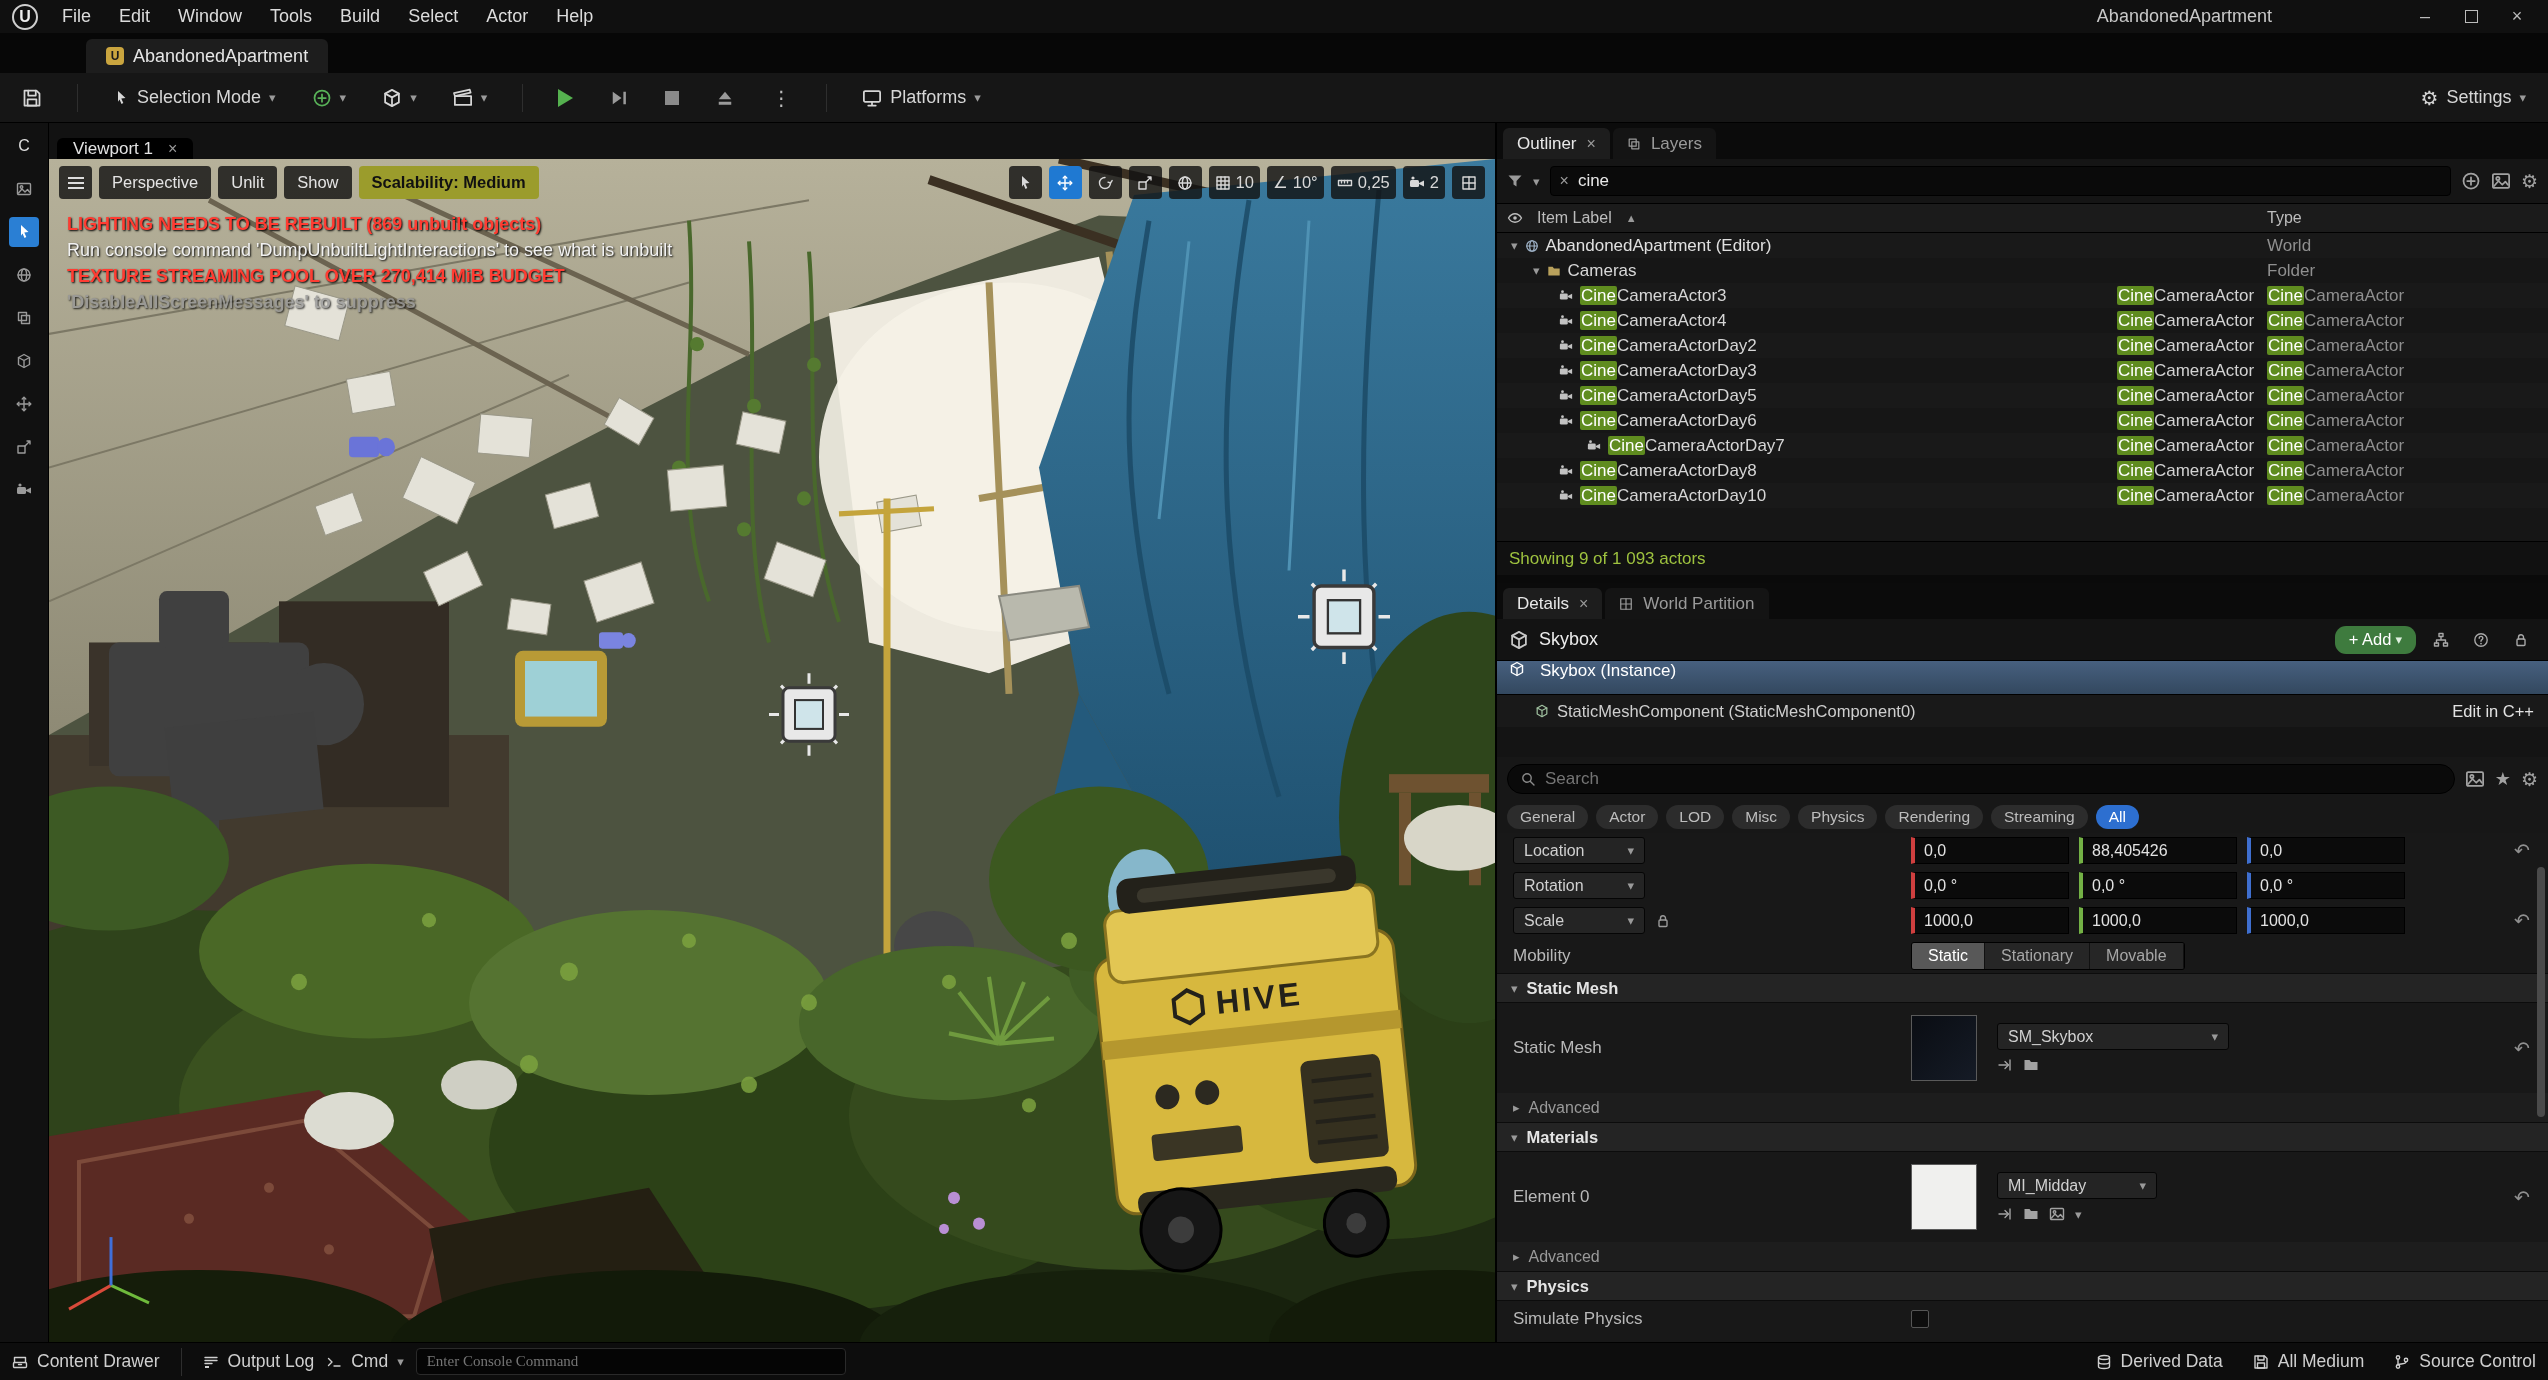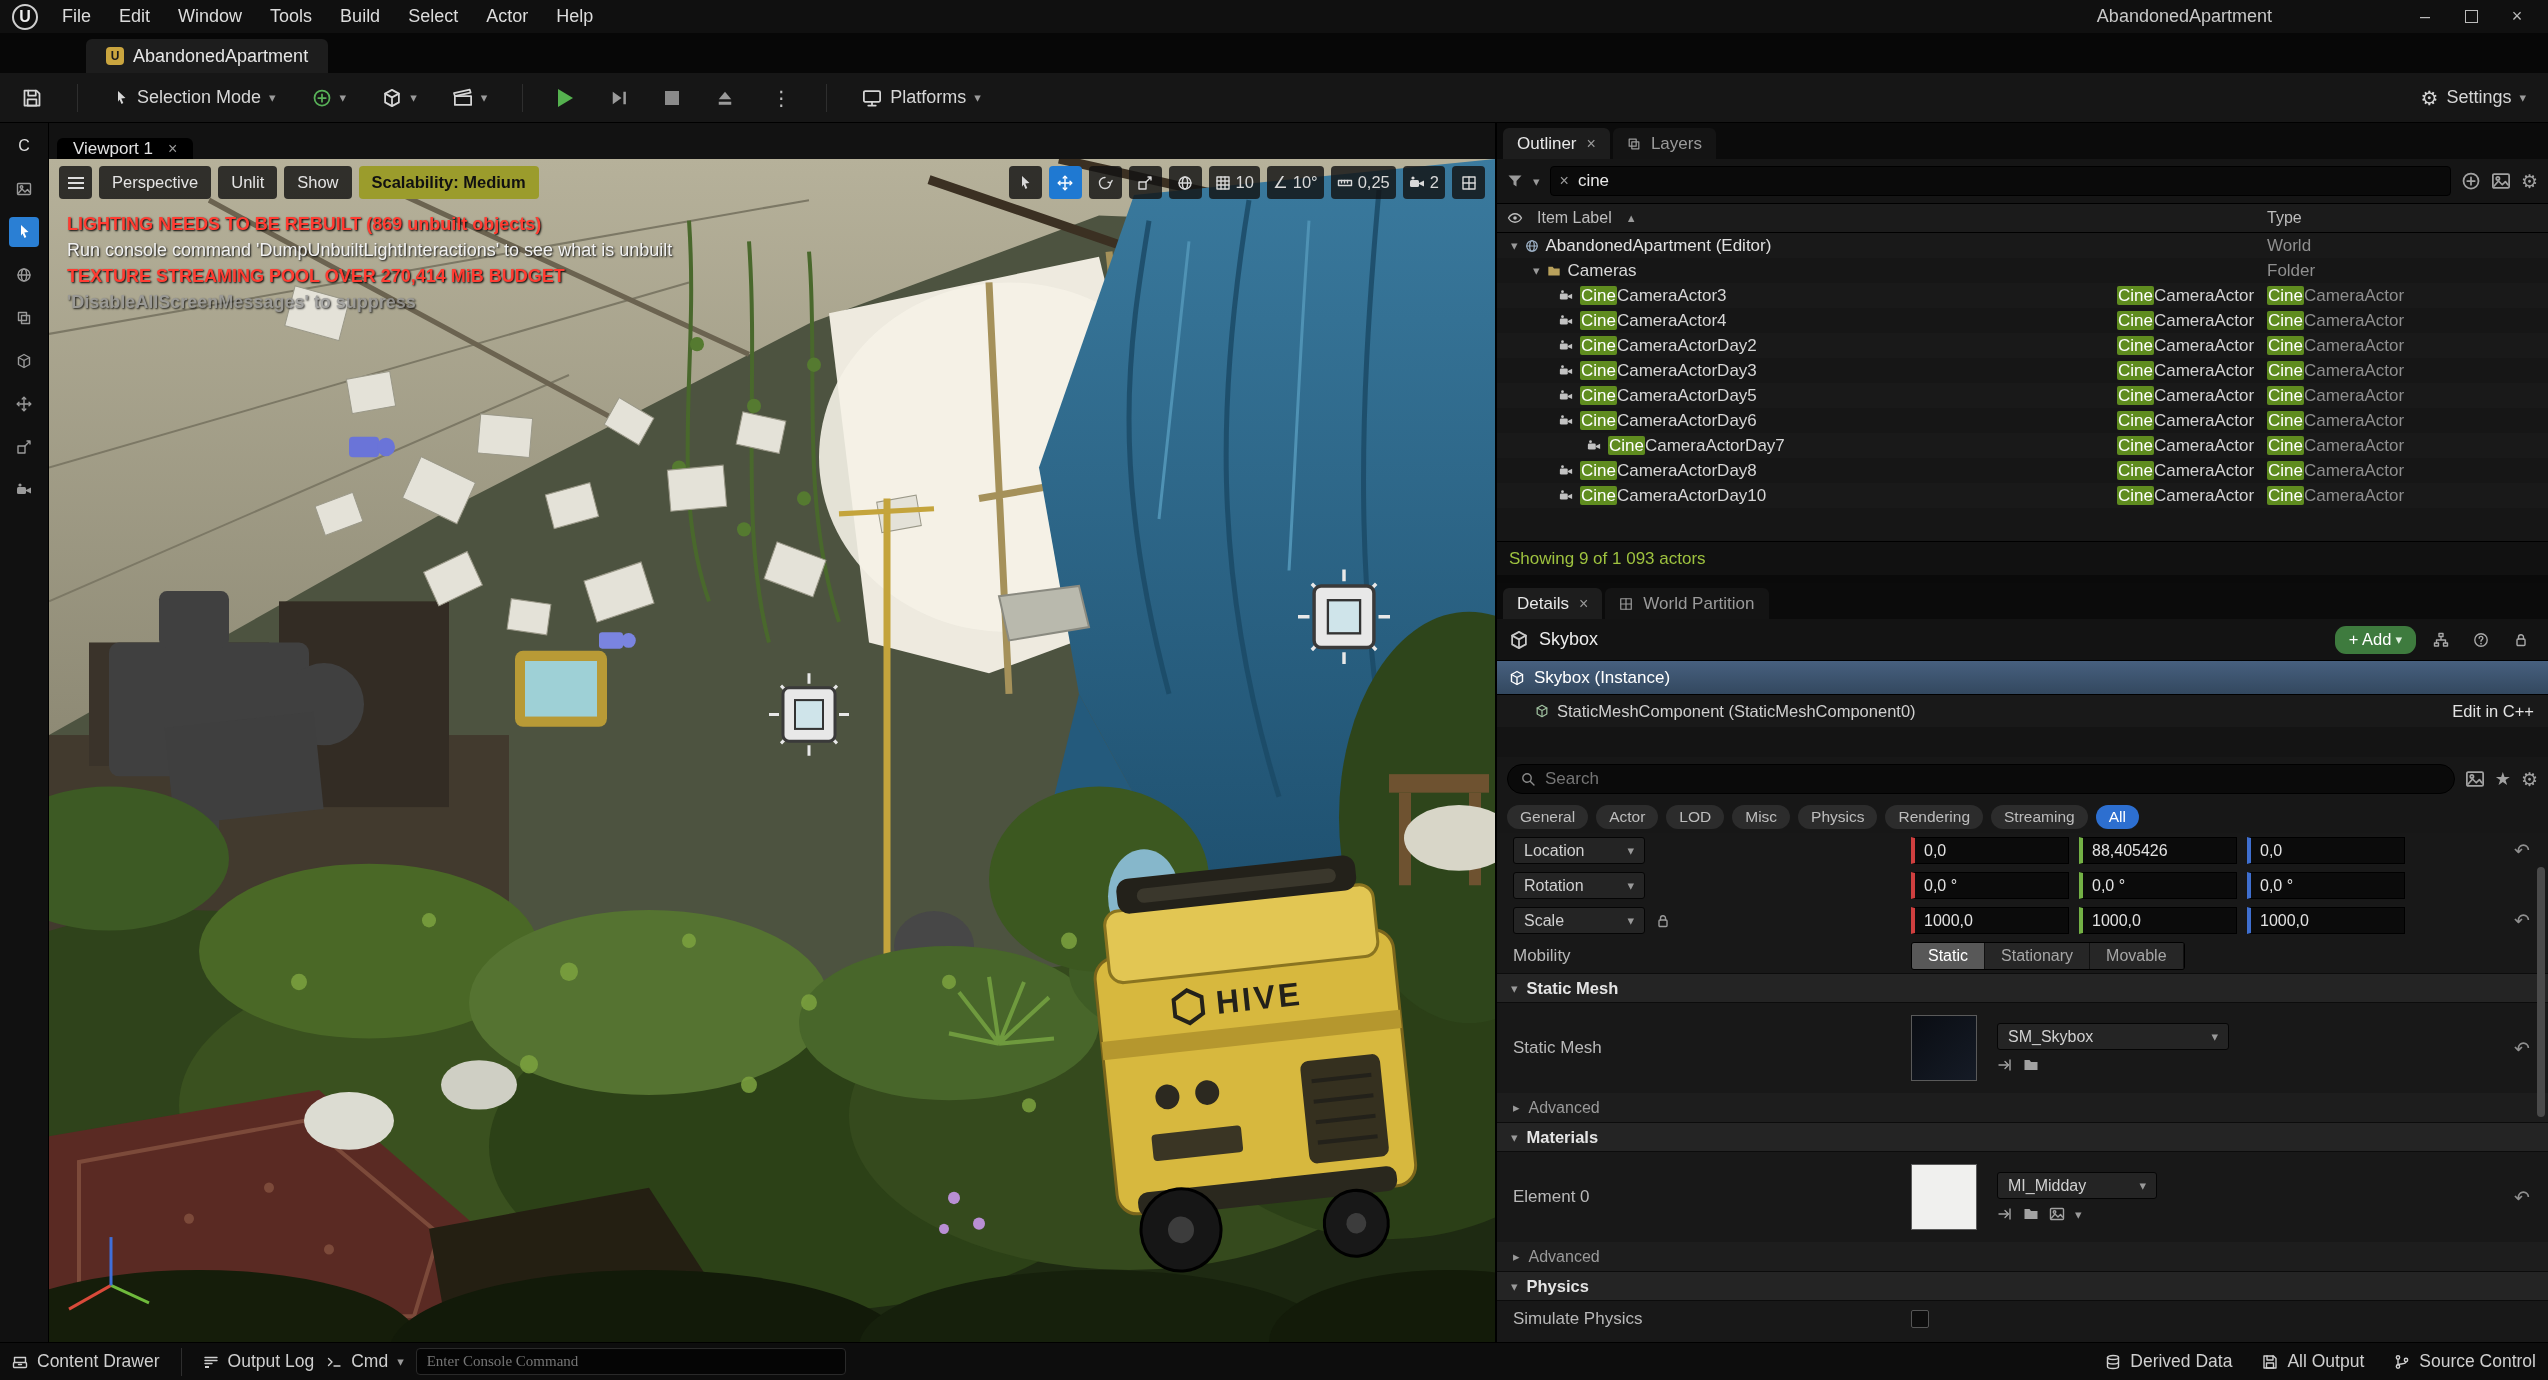--- a/index.html
+++ b/index.html
@@ -77,21 +77,21 @@
   .hl{background:#5f8c1f;color:#fff;border-radius:2px;padding:0 1px}
   .o-footer{height:34px;display:flex;align-items:center;padding:0 12px;color:#9ec23f;font-size:17px;background:#111;border-top:1px solid #000;flex:none}
   .splitter{height:8px;background:#0a0a0a;flex:none}
 
   
   .details{flex:1;display:flex;flex-direction:column;background:#171717;min-height:0}
   .d-header{height:42px;background:#131313;border-bottom:1px solid #000;display:flex;align-items:center;gap:10px;padding:0 12px;flex:none}
   .d-title{font-size:18px;color:#ececec}
   .add-btn{margin-left:auto;height:28px;background:#3e7b3e;color:#fff;border-radius:11px;display:flex;align-items:center;padding:0 14px;font-size:16.5px;gap:4px}
   .d-hicon{width:30px;height:28px;display:flex;align-items:center;justify-content:center;color:#a8a8a8}
-  .inst-row{height:34px;background:linear-gradient(#47607f,#33485f);display:flex;align-items:center;gap:9px;padding:0 12px;color:#fff;font-size:17px;border-bottom:1px solid #000;flex:none}
+  .inst-row{height:34px;background:linear-gradient(#47607f,#33485f);display:flex;gap:15px;padding:0 12px;color:#fff;font-size:17px;border-bottom:1px solid #000;flex:none}
   .comp-row{height:32px;display:flex;align-items:center;gap:8px;padding-left:38px;padding-right:14px;color:#cfcfcf;background:#191919;font-size:16.5px;flex:none}
   .editcpp{margin-left:auto;color:#e2e2e2}
   .d-gap{height:30px;background:#141414;flex:none}
   .d-search{height:44px;display:flex;align-items:center;gap:10px;padding:0 10px;flex:none}
   .d-field{flex:1;height:30px;background:#0a0a0a;border:1px solid #000;border-radius:15px;display:flex;align-items:center;gap:9px;padding:0 12px;color:#8a8a8a}
   .d-field input{background:transparent;border:0;outline:0;color:#ddd;font-size:17px;width:100%;font-family:inherit}
   .chips{height:32px;display:flex;align-items:center;gap:8px;padding:0 10px;flex:none}
   .chip{height:24px;display:flex;align-items:center;padding:0 13px;border-radius:12px;background:#2c2c2c;color:#bdbdbd;font-size:15.5px}
   .chip.active{background:#2d6fd0;color:#fff}
   .props{flex:1;position:relative;overflow:hidden;font-size:17px;background:#181818}
@@ -1144,21 +1144,21 @@
       <div class="sb-item">
         <svg class="ic s16">
             <use href="#i-db"></use>
           </svg>
         <span>Derived Data</span>
       </div>
       <div class="sb-item">
         <svg class="ic s16">
             <use href="#i-floppy"></use>
           </svg>
-        <span>All Output</span>
+        <span>All Medium</span>
       </div>
       <div class="sb-item">
         <svg class="ic s16">
             <use href="#i-branch"></use>
           </svg>
         <span>Source Control</span>
       </div>
     </div>
   </div>
 

